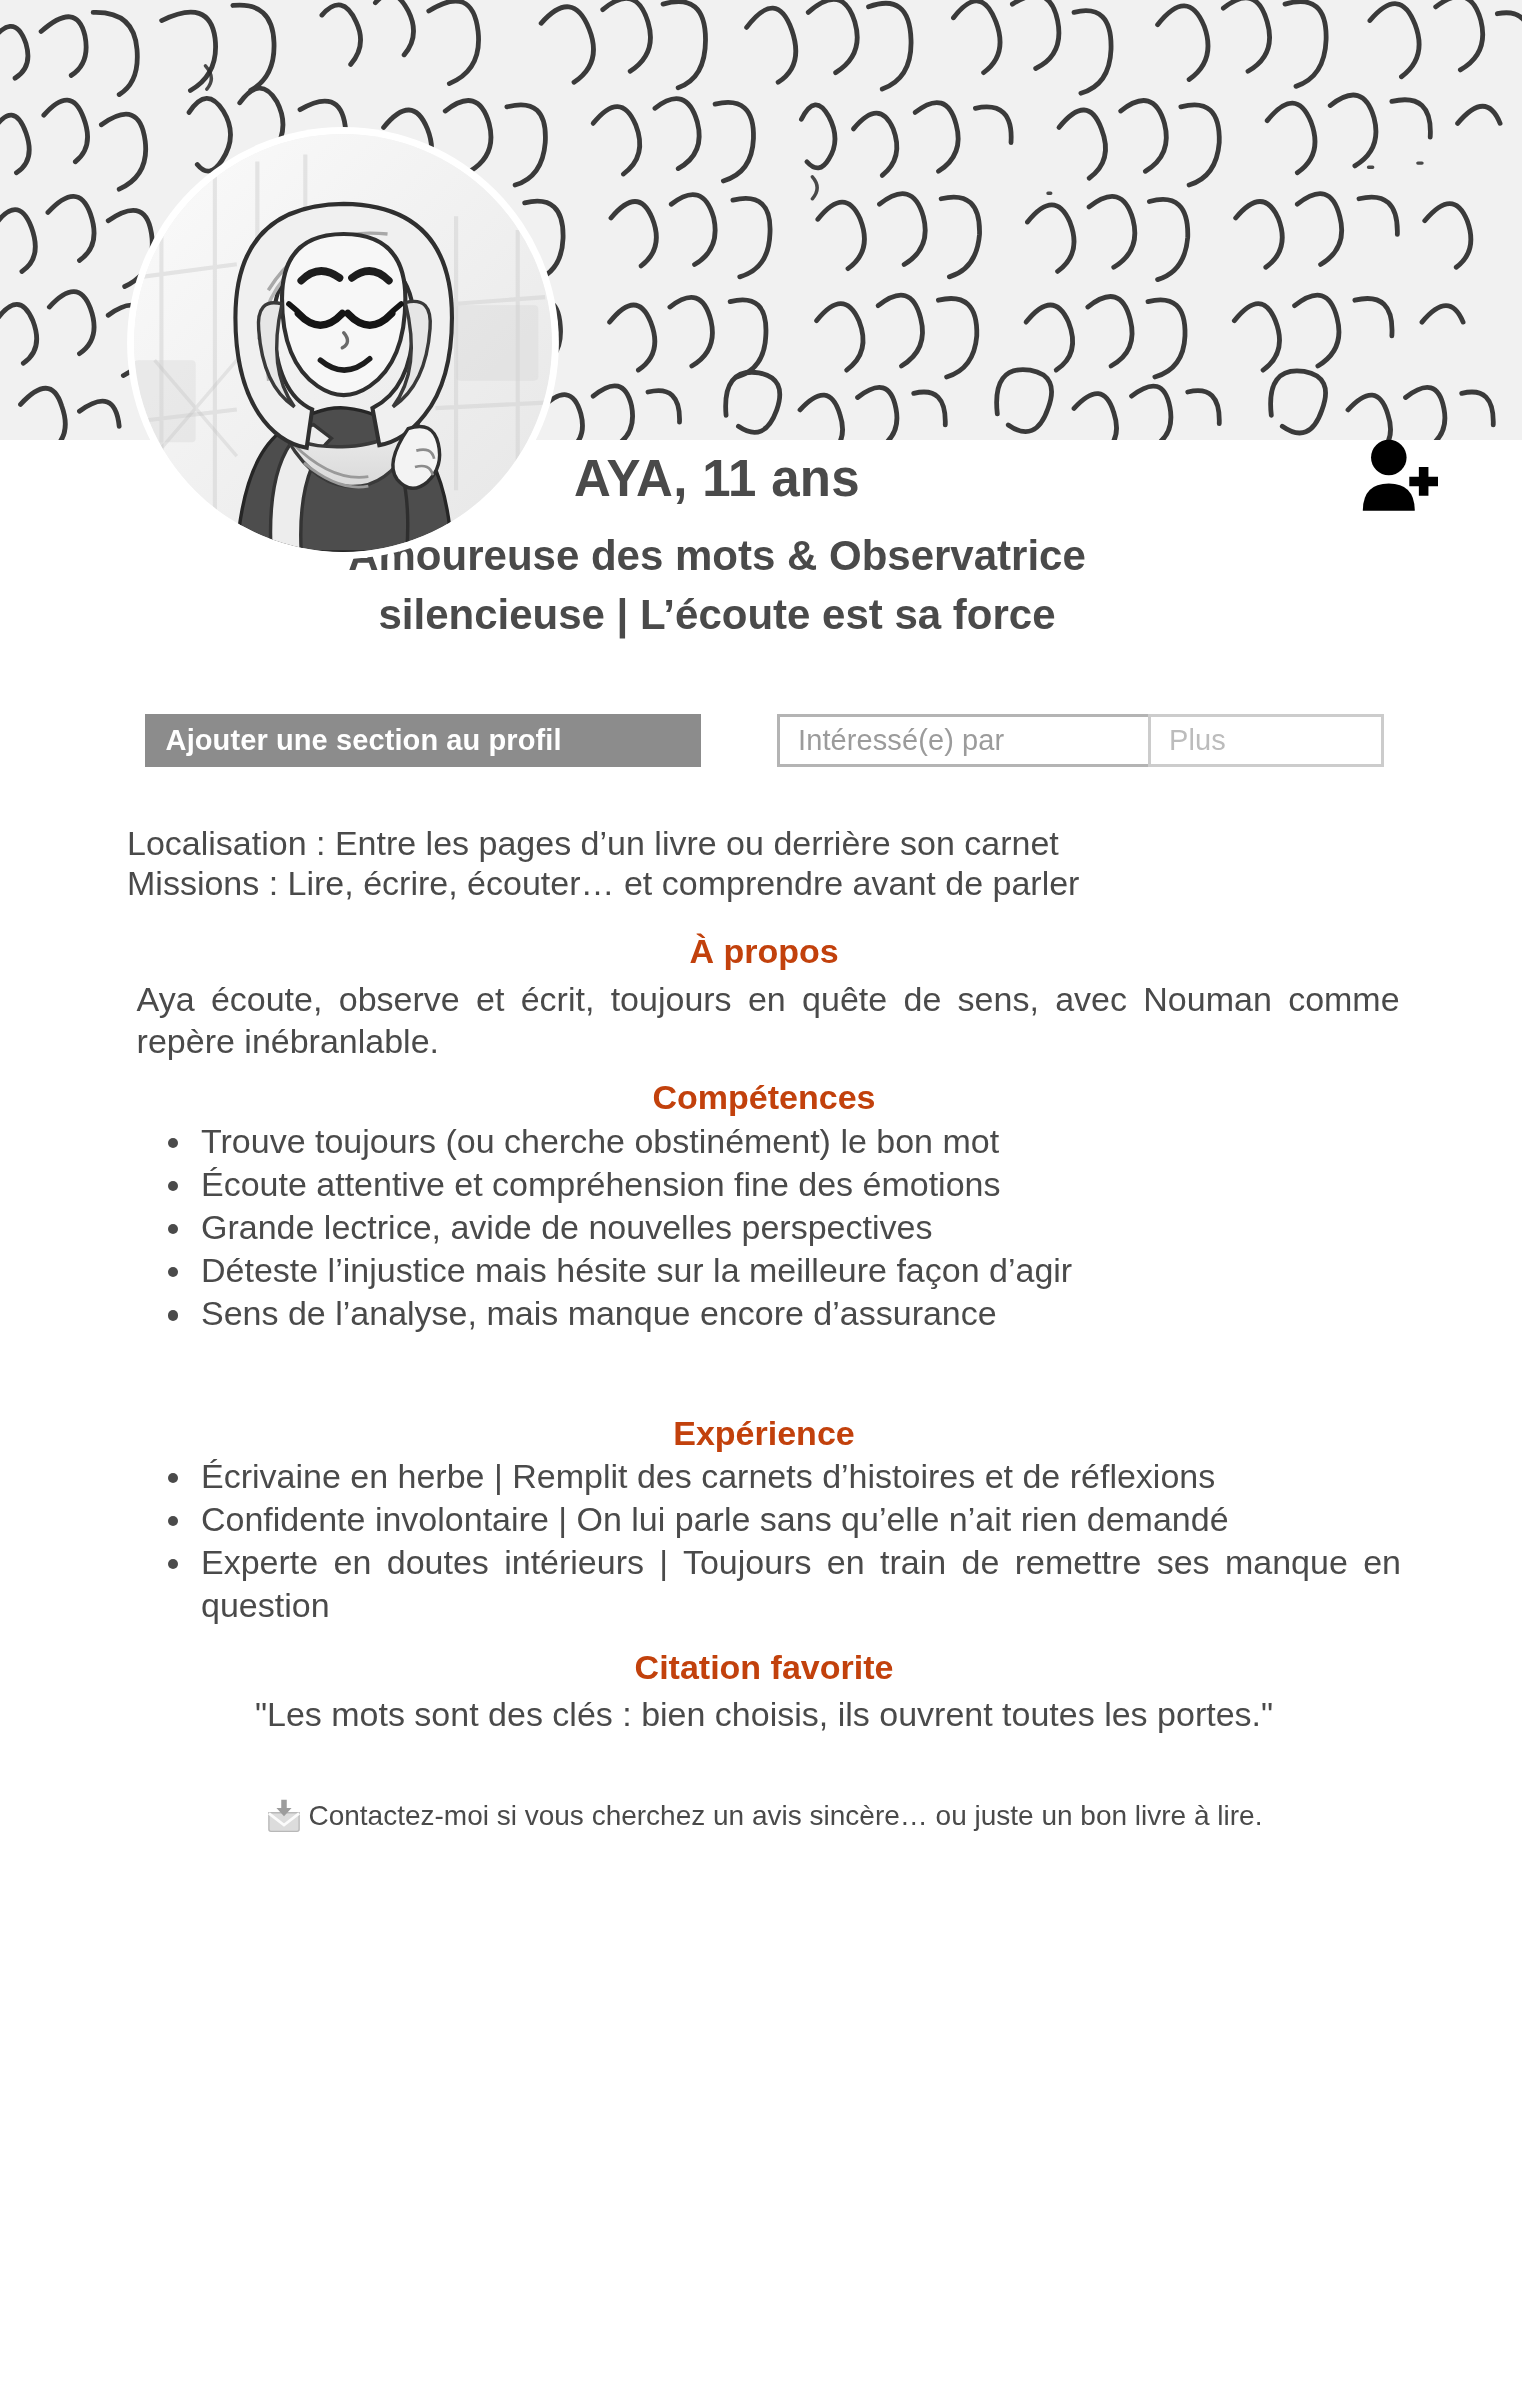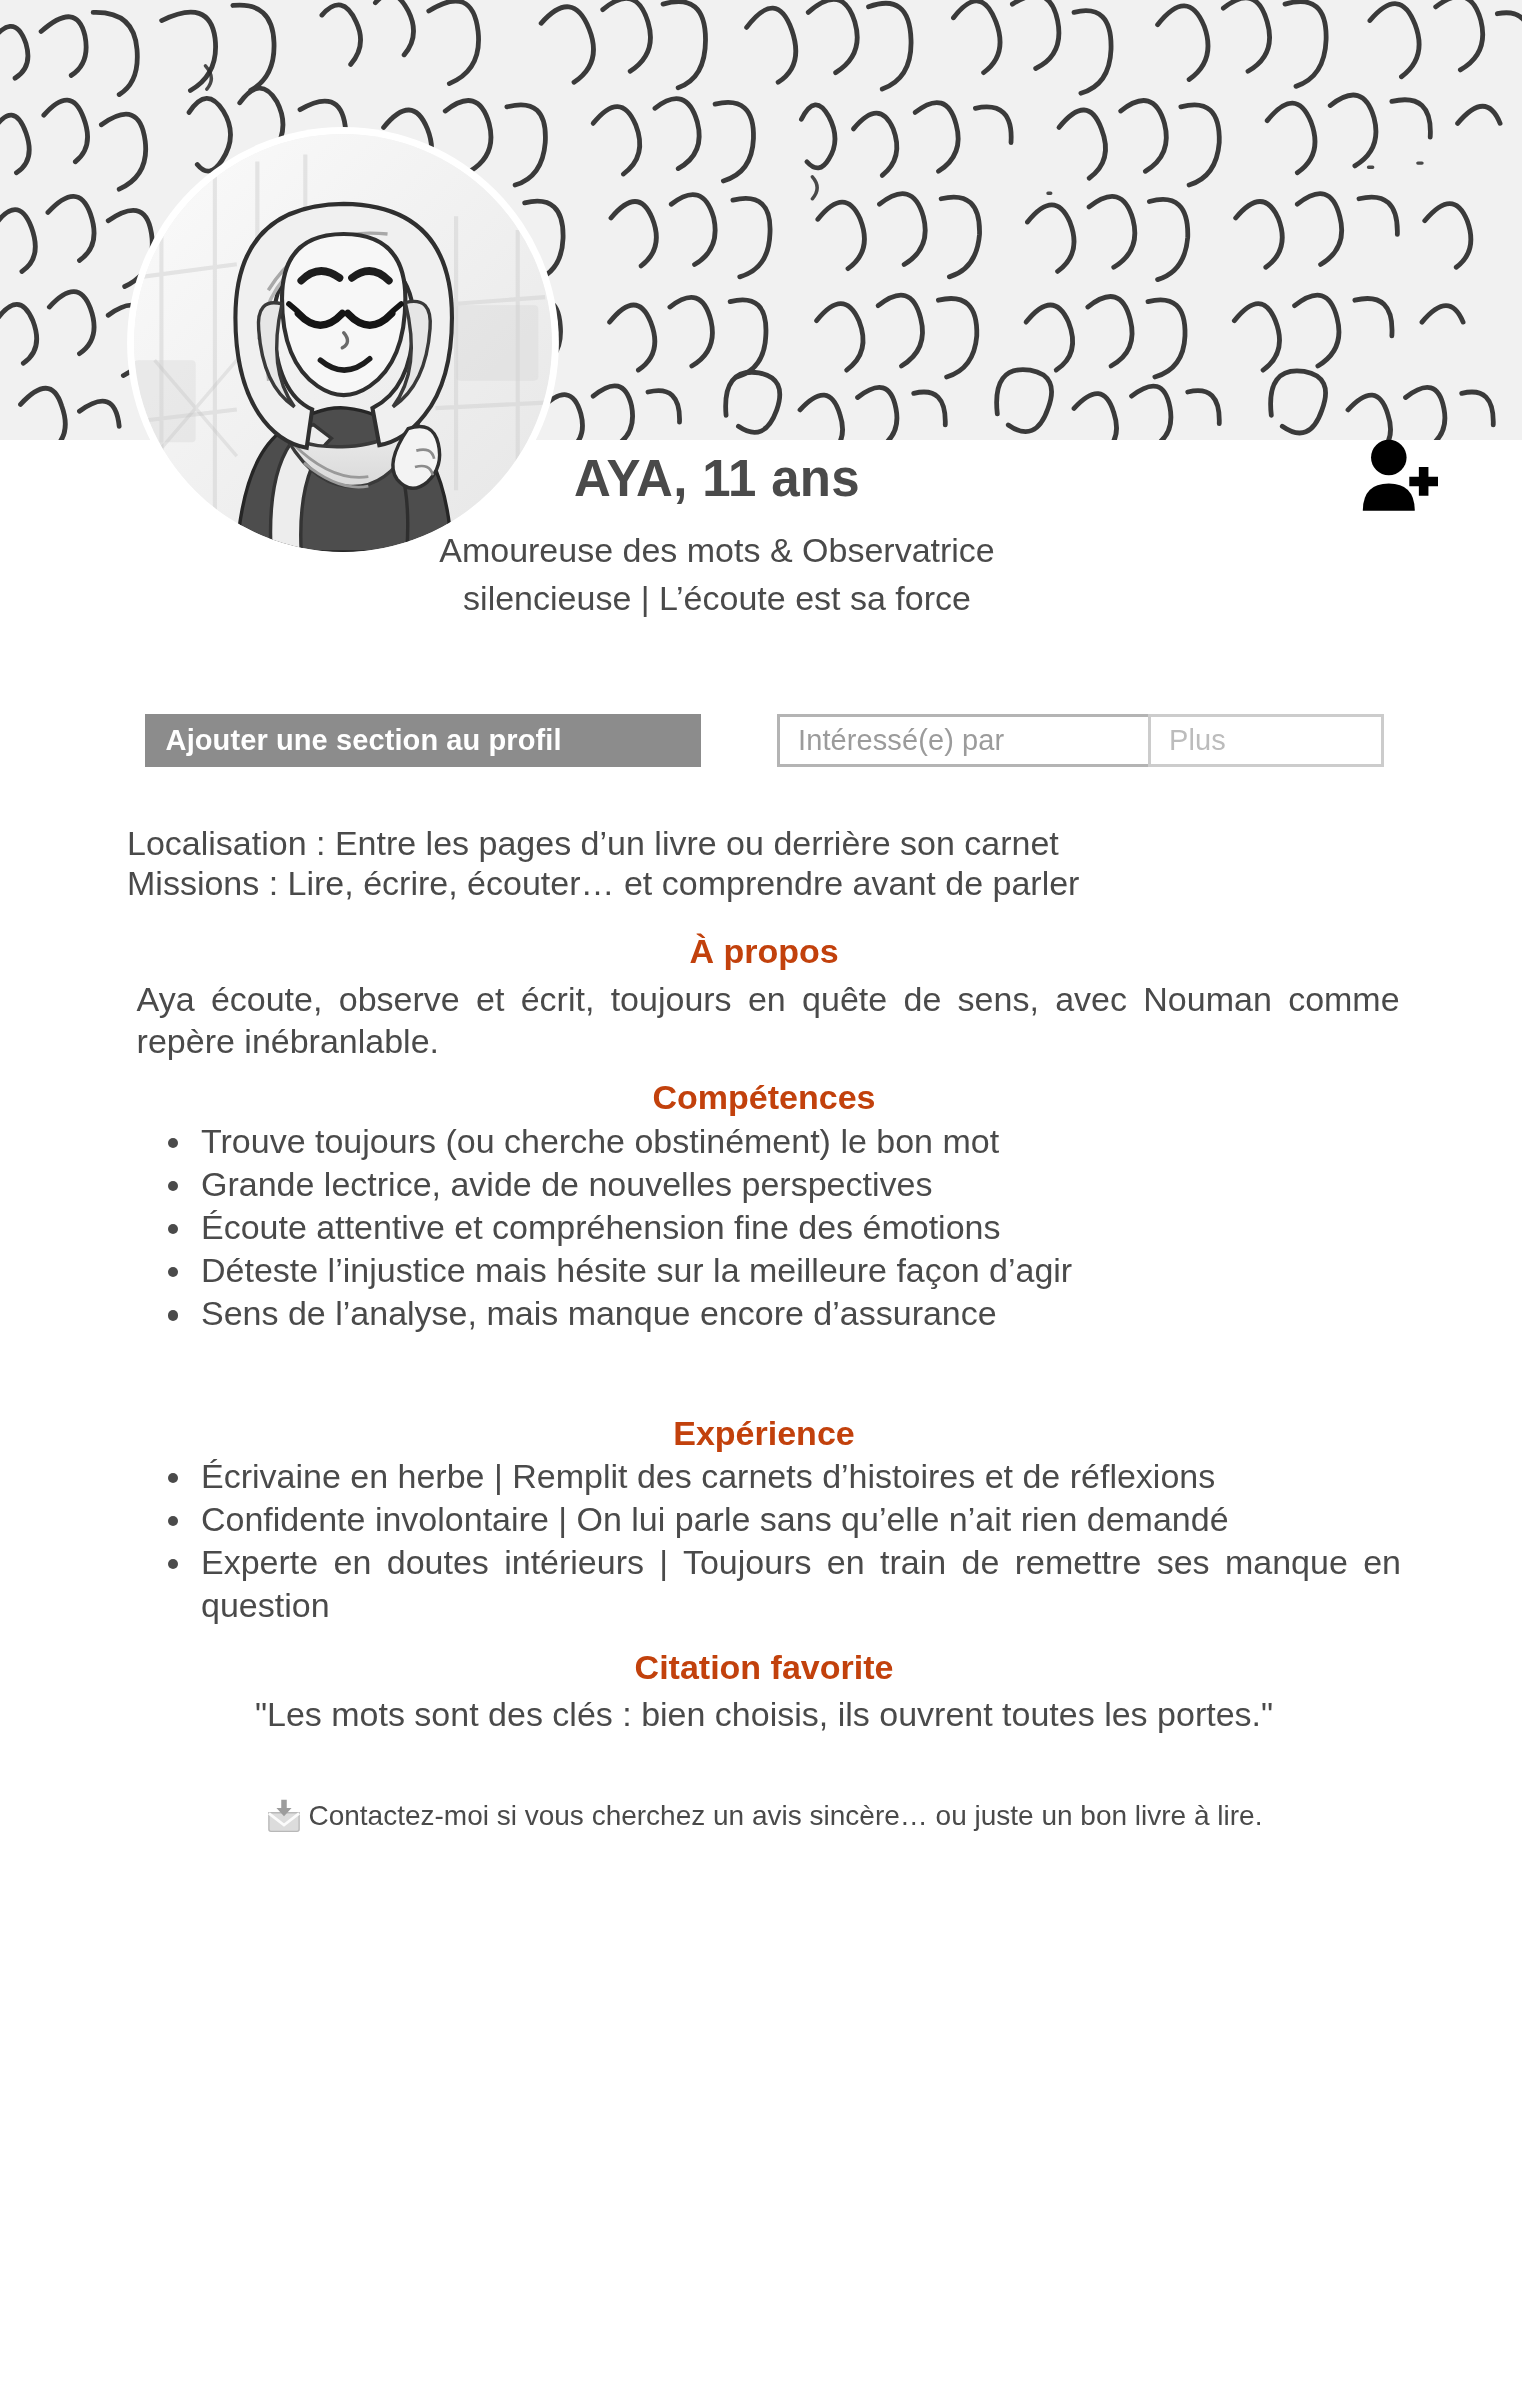--- a/index.html
+++ b/index.html
@@ -73,22 +73,22 @@
     padding-top: 11px;
     font-size: 51px;
     font-weight: bold;
     letter-spacing: 0.3px;
     color: #4a4a4a;
     line-height: 1.18;
   }
   .headline {
     margin: 0;
     padding-top: 16.4px;
-    font-size: 34px;
-    font-weight: normal;
+    font-size: 42px;
+    font-weight: bold;
     color: #4a4a4a;
     line-height: 1.42;
   }
 
   
   .actions {
     position: absolute;
     top: 714px;
     left: 0;
     width: 1522px;
@@ -384,22 +384,22 @@
     <p class="meta-line">Missions : Lire, écrire, écouter… et comprendre avant de parler</p>
 
     <div class="sp-34"></div>
     <h2 class="section-heading">À propos</h2>
     <p class="about-text">Aya écoute, observe et écrit, toujours en quête de sens, avec Nouman comme repère inébranlable.</p>
 
     <div class="sp-18"></div>
     <h2 class="section-heading">Compétences</h2>
     <ul class="bullets">
       <li>Trouve toujours (ou cherche obstinément) le bon mot</li>
+      <li>Écoute attentive et compréhension fine des émotions</li>
       <li>Grande lectrice, avide de nouvelles perspectives</li>
-      <li>Écoute attentive et compréhension fine des émotions</li>
       <li>Déteste l’injustice mais hésite sur la meilleure façon d’agir</li>
       <li>Sens de l’analyse, mais manque encore d’assurance</li>
     </ul>
 
     <div class="sp-110"></div>
     <h2 class="section-heading">Expérience</h2>
     <ul class="bullets justified">
       <li>Écrivaine en herbe | Remplit des carnets d’histoires et de réflexions</li>
       <li>Confidente involontaire | On lui parle sans qu’elle n’ait rien demandé</li>
       <li>Experte en doutes intérieurs | Toujours en train de remettre ses manque en question</li>

